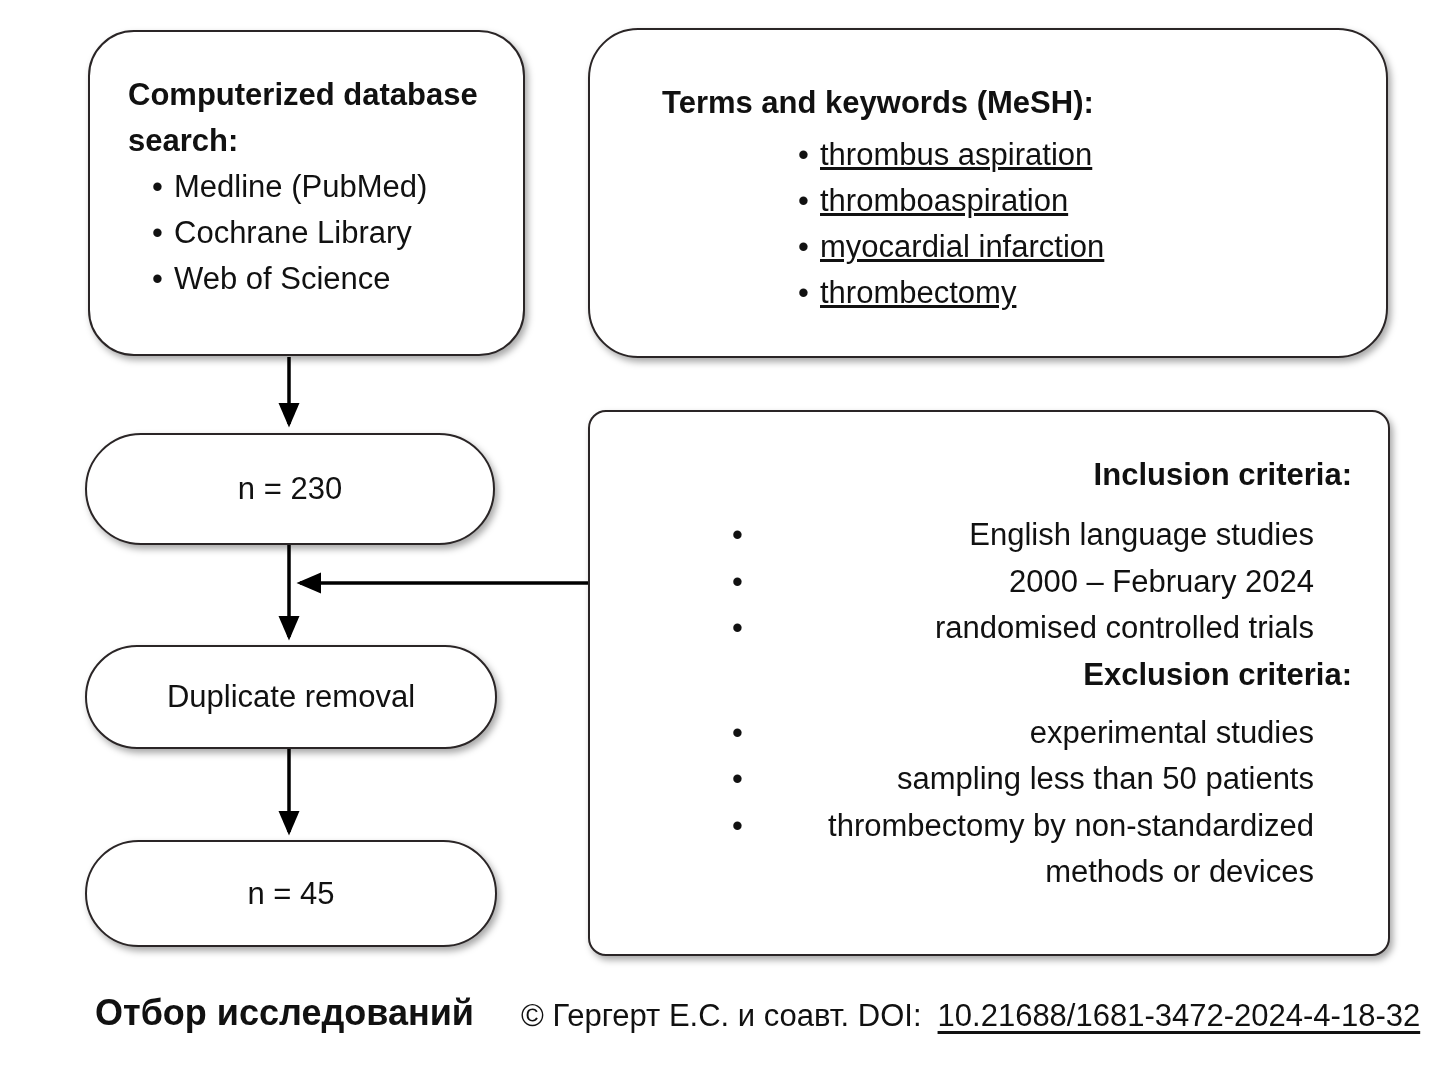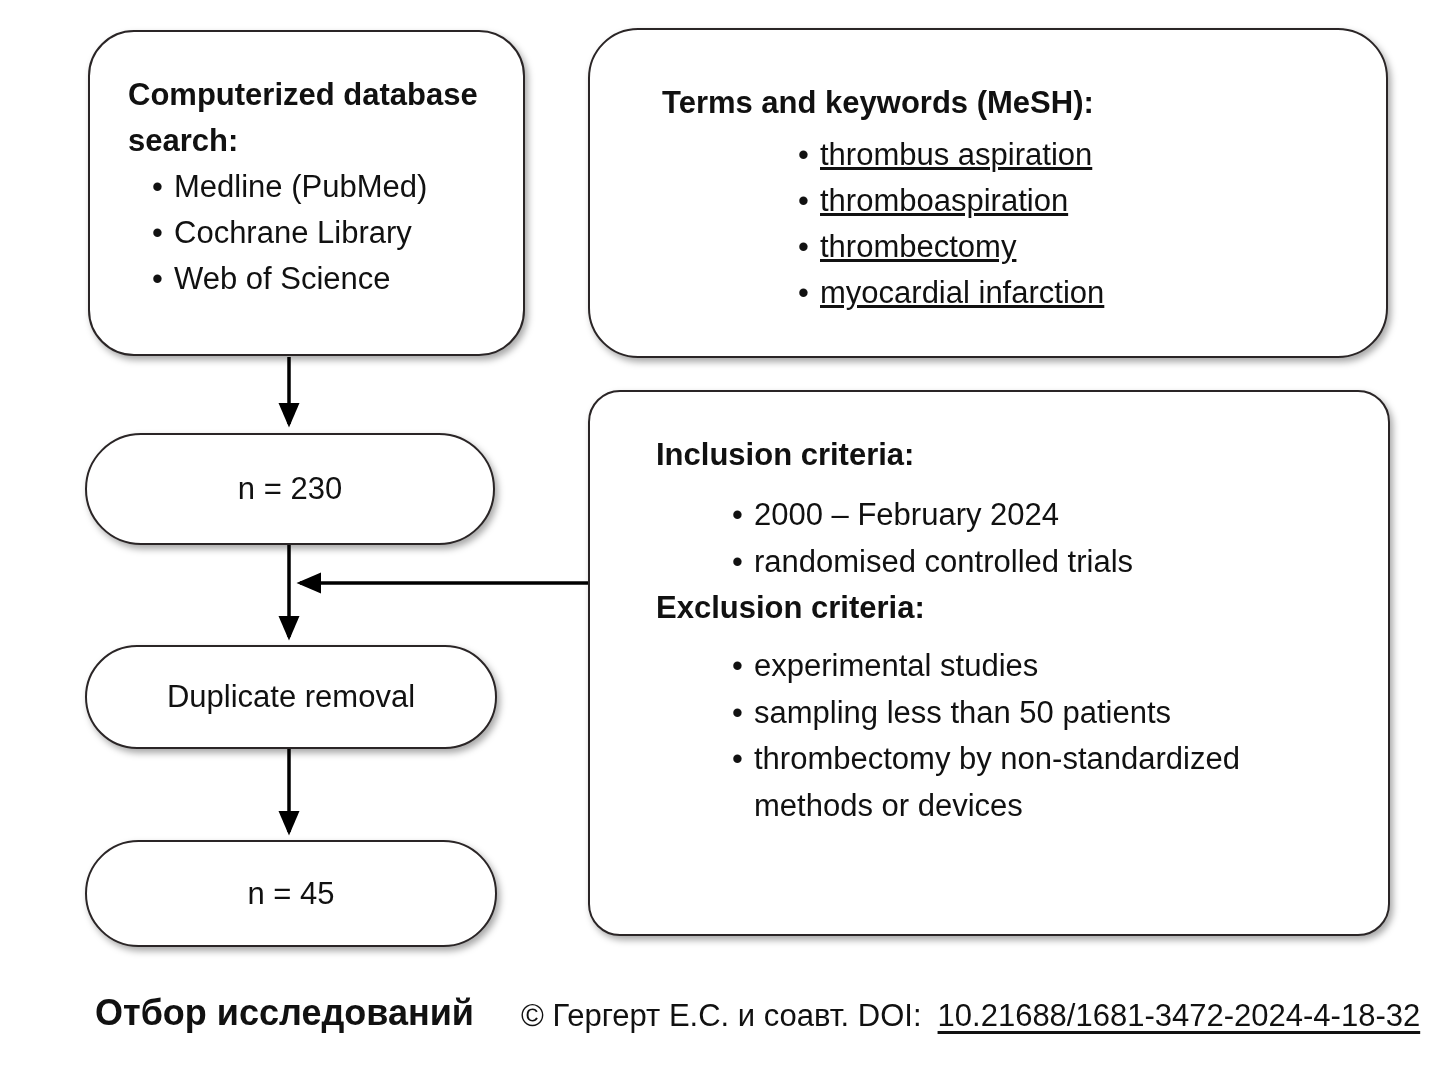--- a/index.html
+++ b/index.html
@@ -48,21 +48,21 @@
   .pill {
     display: flex;
     align-items: center;
     justify-content: center;
     text-align: center;
   }
   #box-n230 { left: 85px; top: 433px; width: 410px; height: 112px; border-radius: 56px; }
   #box-dup  { left: 85px; top: 645px; width: 412px; height: 104px; border-radius: 52px; }
   #box-n45  { left: 85px; top: 840px; width: 412px; height: 107px; border-radius: 54px; align-items: center; }
 
-  #box-criteria { left: 588px; top: 390px; width: 802px; height: 546px; border-radius: 32px; padding: 40px 36px 0 66px; }
+  #box-criteria { left: 588px; top: 410px; width: 802px; height: 546px; border-radius: 18px; padding: 40px 36px 0 66px; text-align: right; }
   #box-criteria ul.blist { margin-left: 76px; }
   #box-criteria ul.blist li { line-height: 46.5px; max-width: 560px; }
   #criteria-inclusion-list { margin-top: 14px; margin-bottom: 0; }
   #criteria-exclusion-title { margin-top: 0; }
   #criteria-exclusion-list { margin-top: 12px; }
 
   .caption-title {
     position: absolute;
     left: 95px; top: 992px;
     font-size: 36px;
@@ -108,32 +108,33 @@
       <li>Cochrane Library</li>
       <li>Web of Science</li>
     </ul>
   </div>
 
   <div class="box" id="box-terms">
     <div class="box-title">Terms and keywords (MeSH):</div>
     <ul class="blist">
       <li>thrombus aspiration</li>
       <li>thromboaspiration</li>
+      <li>myocardial infarction</li>
       <li>thrombectomy</li>
-      <li>myocardial infarction</li>
     </ul>
   </div>
 
   <div class="box pill" id="box-n230">
     <span>n = 230</span>
   </div>
 
   <div class="box" id="box-criteria">
     <div class="box-title">Inclusion criteria:</div>
     <ul class="blist" id="criteria-inclusion-list">
+      <li>English language studies</li>
       <li>2000 – February 2024</li>
       <li>randomised controlled trials</li>
     </ul>
     <div class="box-title" id="criteria-exclusion-title">Exclusion criteria:</div>
     <ul class="blist" id="criteria-exclusion-list">
       <li>experimental studies</li>
       <li>sampling less than 50 patients</li>
       <li>thrombectomy by non-standardized methods or devices</li>
     </ul>
   </div>

